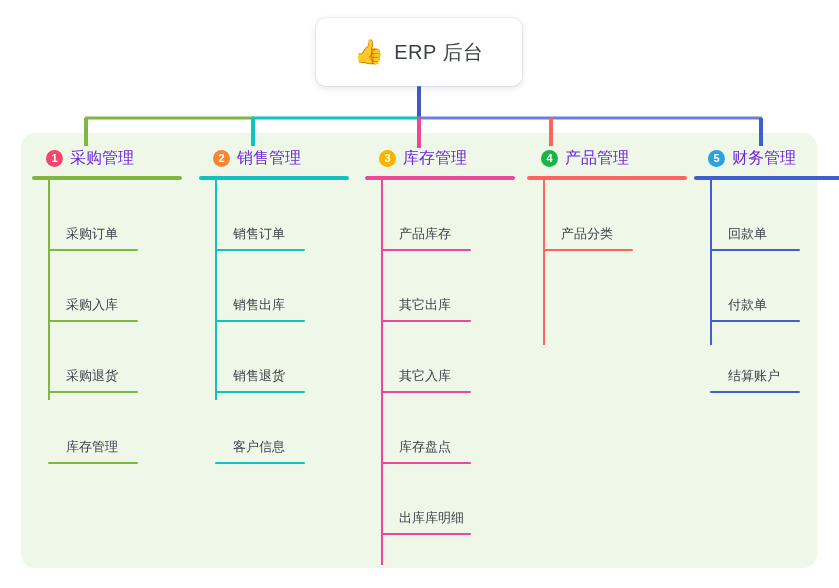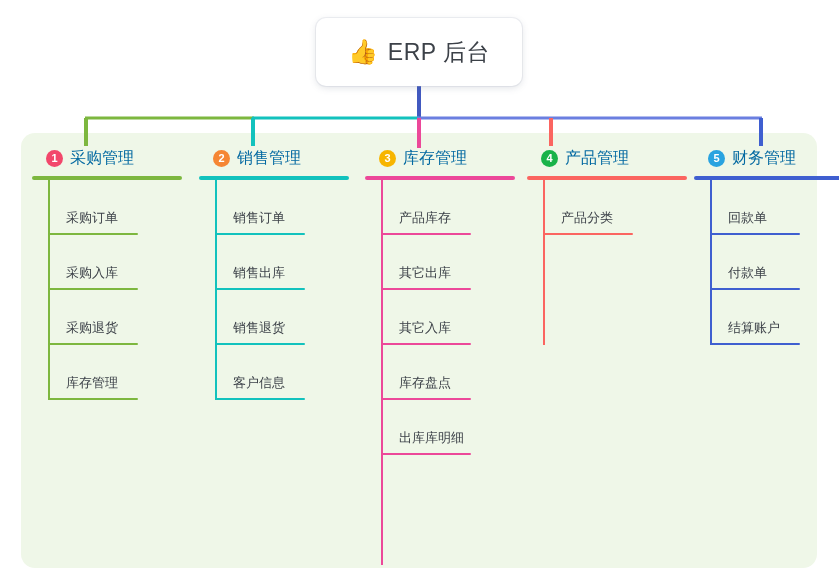--- a/index.html
+++ b/index.html
@@ -22,21 +22,21 @@
     width: 206px; height: 68px;
     background: #ffffff;
     border-radius: 10px;
     box-shadow: 0 2px 7px rgba(90,100,120,0.18), 0 0 0 1px rgba(200,205,215,0.25);
     display: flex; align-items: center; justify-content: center;
     gap: 10px;
     z-index: 5;
   }
   .root-emoji { font-size: 24px; line-height: 1; }
   .root-title {
-    font-size: 23px; color: #3c4148; letter-spacing: 0.5px;
+    font-size: 20px; color: #3c4148; letter-spacing: 0.5px;
     white-space: nowrap;
   }
 
   
   #links { position: absolute; left: 0; top: 0; z-index: 2; }
 
   
   .panel {
     position: absolute;
     left: 21px; top: 133px;
@@ -58,37 +58,37 @@
     padding-left: 14px;
   }
   .badge {
     width: 17px; height: 17px; border-radius: 50%;
     color: #fff; font-size: 11px; font-weight: bold;
     display: flex; align-items: center; justify-content: center;
     flex: 0 0 auto;
     line-height: 1;
   }
   .col-title {
-    font-size: 16px; color: #0369a1; white-space: nowrap;
+    font-size: 16px; color: #6d28d9; white-space: nowrap;
   }
   .col-rule {
     height: 4px; border-radius: 2px; margin-top: 5px;
   }
   .col-body {
     position: relative;
     margin-left: 16px;
     padding-top: 0px;
   }
   .col-spine {
     position: absolute;
     left: 0; top: 0; width: 2px;
   }
   .leaf {
     position: relative;
-    height: 55px;
+    height: 71px;
     box-sizing: border-box;
   }
   .leaf-label {
     position: absolute;
     left: 18px; bottom: 8px;
     font-size: 13px; color: #3c4148;
     white-space: nowrap;
   }
   .leaf-rule {
     position: absolute;

